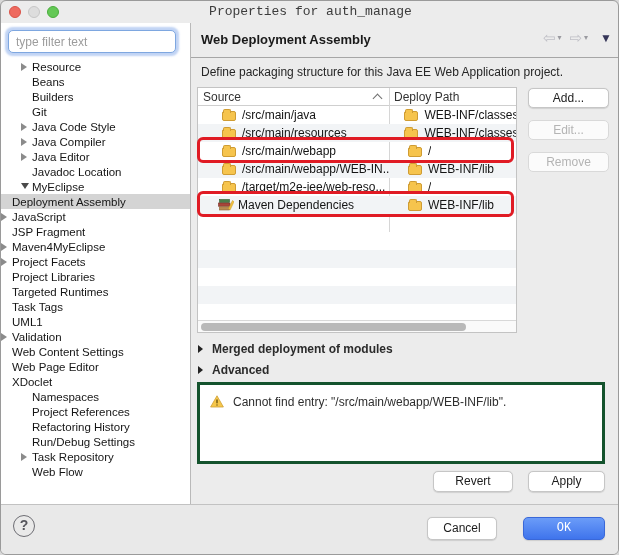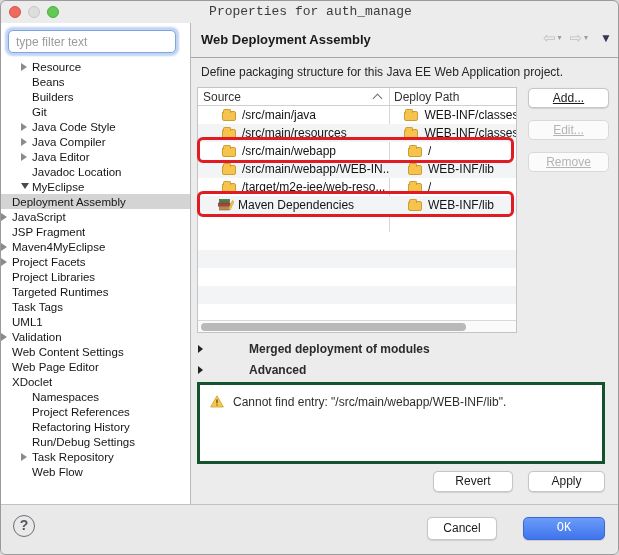--- a/index.html
+++ b/index.html
@@ -78,27 +78,27 @@
   
   .redbox { position:absolute; width:317px; height:26px; border:3px solid #e01b24;
     border-radius:6px; pointer-events:none; }
   .redbox.b1 { left:196px; top:136px; }
   .redbox.b2 { left:196px; top:190px; }
   
   .btn { display:inline-block; text-align:center; font-size:12px; color:#1c1c1c;
     background:#ffffff; border:1px solid #c6c6c6; border-radius:5px; height:20px;
     line-height:18px; box-shadow:0 0.5px 1px rgba(0,0,0,0.12); cursor:default; }
   .btn.disabled { color:#b4b4b4; background:#fbfbfb; border-color:#d9d9d9; box-shadow:none; }
-  .sbtn { position:absolute; width:81px;text-decoration:underline; }
+  .sbtn { position:absolute; width:81px; }
   #btn-add { left:527px; top:87px; }
   #btn-edit { left:527px; top:119px; }
   #btn-remove { left:527px; top:151px; }
   
   .section { position:absolute; left:197px; display:flex; align-items:center; font-size:12px;
-    font-weight:bold; color:#2b2b2b;gap:37px; }
+    font-weight:bold; color:#2b2b2b; }
   .section .tri { width:14px; flex:0 0 14px; }
   .section .tri.r::before { border-left-color:#222; border-left-width:5px;
     border-top-width:4px; border-bottom-width:4px; }
   #sec-merged { top:341px; }
   #sec-advanced { top:362px; }
   
   .warnbox { position:absolute; left:196px; top:381px; width:408px; height:82px;
     background:#ffffff; border:3px solid #14532d; }
   .warn-row { display:flex; align-items:flex-start; padding:10px 8px 0 10px; }
   .warn-icon { flex:0 0 14px; margin-right:9px; margin-top:0px; }

